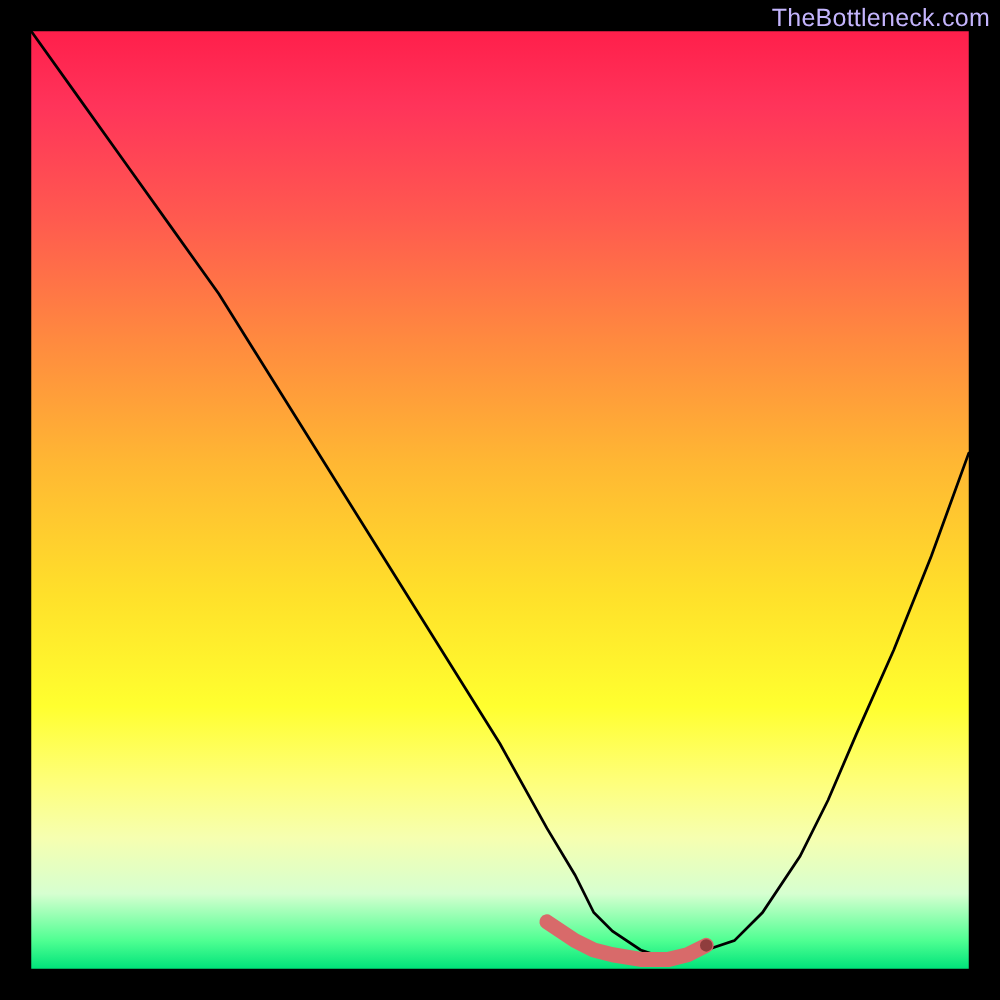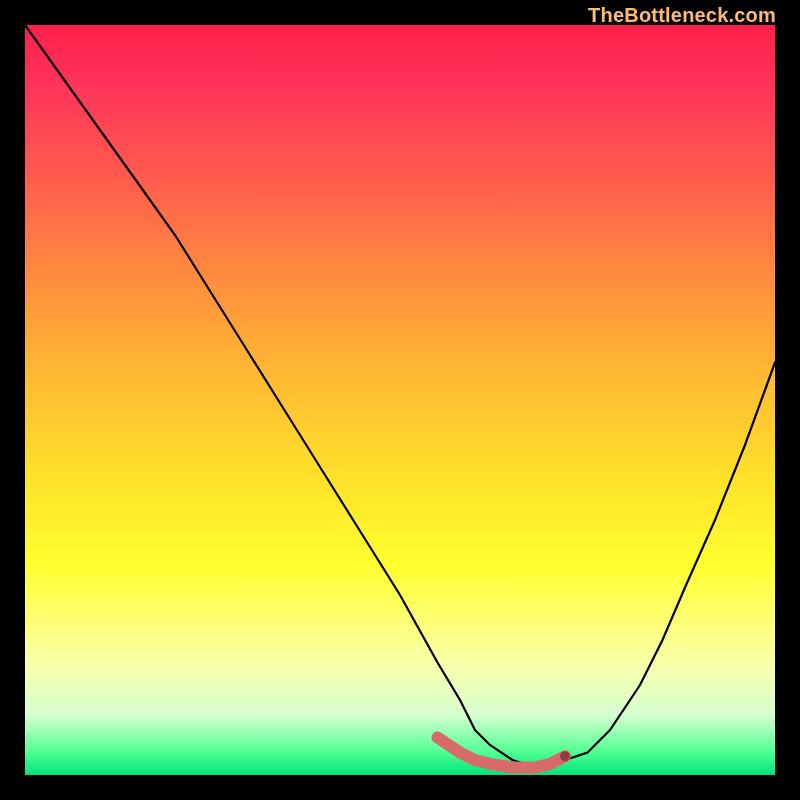--- a/index.html
+++ b/index.html
@@ -36,24 +36,24 @@
       #feff7a 80%,
       #f6ffb0 86%,
       #d6ffd0 92%,
       #4fff92 97%,
       #00e37a 100%
     );
   }
   .watermark {
     position: absolute;
     top: 4px;
-    right: 24px;
-    color: #fdba74;
+    right: 8px;
+    color: #c4b5fd;
     font-size: 20px;
-    font-weight: 700;
+    font-weight: 400;
     letter-spacing: 0.2px;
     user-select: none;
   }
   svg.curve {
     position: absolute;
     left: 0;
     top: 0;
     width: 750px;
     height: 750px;
     overflow: visible;

